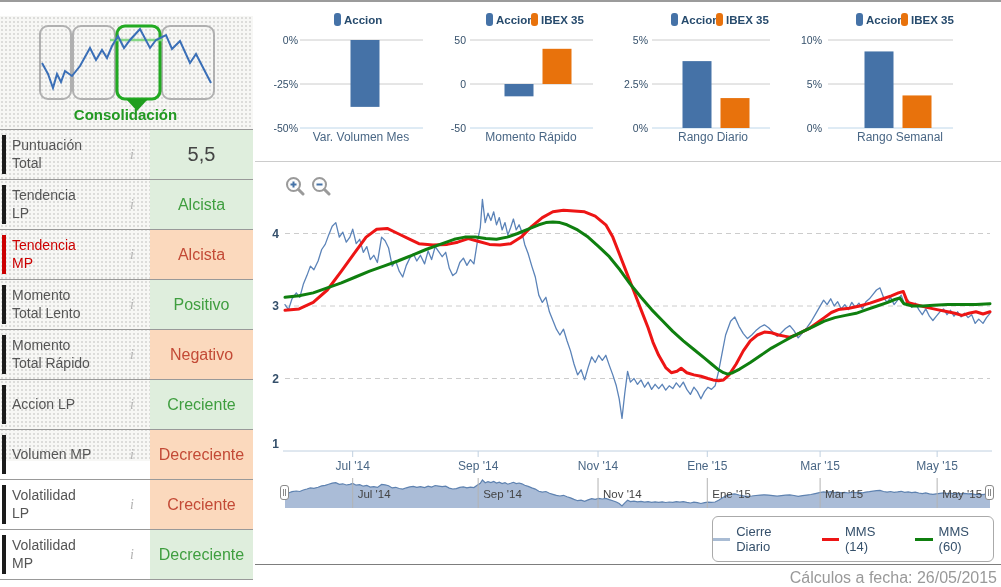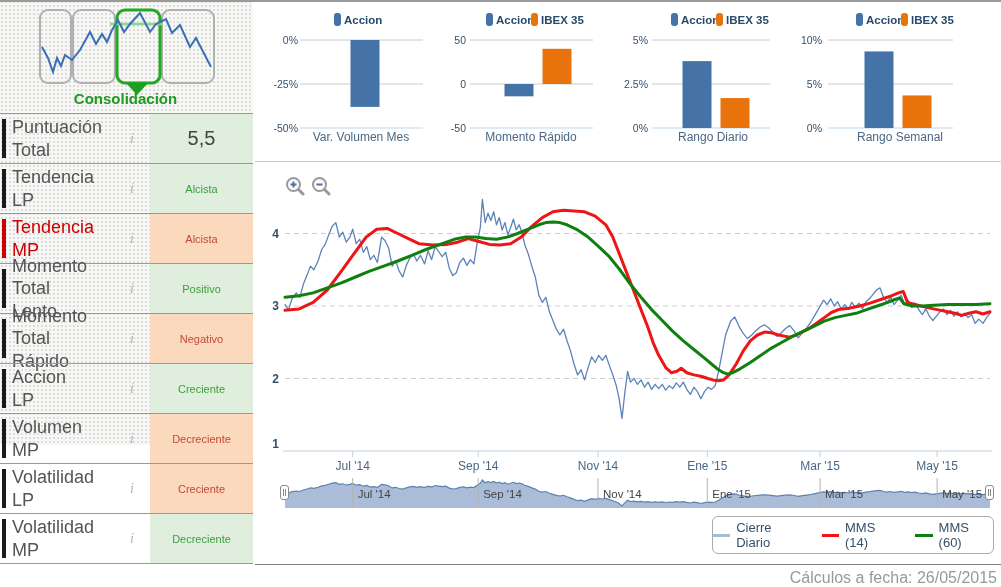--- a/index.html
+++ b/index.html
@@ -1,53 +1,53 @@
 <!DOCTYPE html>
 <html><head>
 <meta charset="utf-8">
 <style>
   html,body{margin:0;padding:0}
   body{width:1001px;height:587px;position:relative;font-family:"Liberation Sans",sans-serif;background:#fff;overflow:hidden}
   #top-border{position:absolute;left:0;top:0;width:1001px;height:2px;background:#9b9b9b;z-index:6}
   
-  #left-panel{position:absolute;left:0;top:0;width:253px;height:445px;
+  #left-panel{position:absolute;left:0;top:16px;width:253px;height:445px;
     background-color:#f7f7f5;
     background-image:radial-gradient(#dcdcda 1px,transparent 1.2px);
     background-size:4px 4px}
   #selector-svg{position:absolute;left:28px;top:6px}
   #selector-label{position:absolute;left:18px;top:90px;width:215px;text-align:center;
     font-weight:bold;font-size:15px;color:#229922}
   #indicator-table{position:absolute;left:0;top:113px;width:253px;border-bottom:1px solid #999}
   .irow{position:relative;height:50px;border-top:1px solid #999;box-sizing:border-box}
   .accent{position:absolute;left:2px;top:5px;bottom:5px;width:4px;background:#1b1b1b}
   .irow.highlight .accent{background:#c00}
   .ilabel{position:absolute;left:12px;top:0;height:100%;width:80px;display:flex;align-items:center;
-    font-size:18px;color:#555;line-height:1.25}
+    font-size:14px;color:#555;line-height:1.25}
   .irow.highlight .ilabel{color:#c00}
   .iinfo{position:absolute;left:124px;top:0;height:100%;width:16px;display:flex;align-items:center;
     justify-content:center;font-family:"Liberation Serif",serif;font-style:italic;font-size:14px;color:#b3b3b3}
   .ivalue{position:absolute;left:150px;right:0;top:0;bottom:0;display:flex;align-items:center;
-    justify-content:center;font-size:11px}
+    justify-content:center;font-size:16px}
   .irow.good .ivalue{background:#dfeedd;color:#3f9e3f}
   .irow.bad .ivalue{background:#fbd9bd;color:#c34a36}
   .irow.score .ivalue{color:#444;font-size:20px}
   
   #chart-panel{position:absolute;left:255px;top:0;width:746px;height:587px;background:#fff}
   #mini-charts{position:absolute;left:0;top:0}
   #row-divider{position:absolute;left:0;top:161px;width:746px;border-top:1px solid #ccc}
   #zoom-controls{position:absolute;left:30px;top:176px;display:flex;gap:6px;z-index:3}
   .zoom-btn{width:20px;height:20px;cursor:pointer}
   #main-chart{position:absolute;left:0;top:160px}
   .nav-handle{position:absolute;width:9px;height:15px;background:#fff;border:1px solid #8a8a8a;
     border-radius:3px;box-sizing:border-box;display:flex;align-items:center;justify-content:center;
     gap:1px;z-index:4;top:485px}
   .nav-handle i{display:block;width:1px;height:7px;background:#8a8a8a}
   #nav-handle-left{left:25px}
   #nav-handle-right{left:730px}
-  #main-legend{position:absolute;left:457px;top:516px;width:282px;height:38px;border:1px solid #aaa;
+  #main-legend{position:absolute;left:457px;top:516px;width:282px;height:46px;border:1px solid #aaa;
     border-radius:6px;background:#fff;display:flex;align-items:center;justify-content:center;gap:16px;
     font-size:13px;color:#35506b;box-sizing:border-box}
   .lgitem{display:flex;align-items:center;gap:6px;cursor:pointer}
   .sw{width:18px;height:3px;display:inline-block}
   #panel-bottom-border{position:absolute;left:0;top:564px;width:746px;border-top:1px solid #7d7d7d}
   #footer-note{position:absolute;right:4px;top:569px;font-size:16px;color:#999}
 </style>
 </head>
 <body>
 

